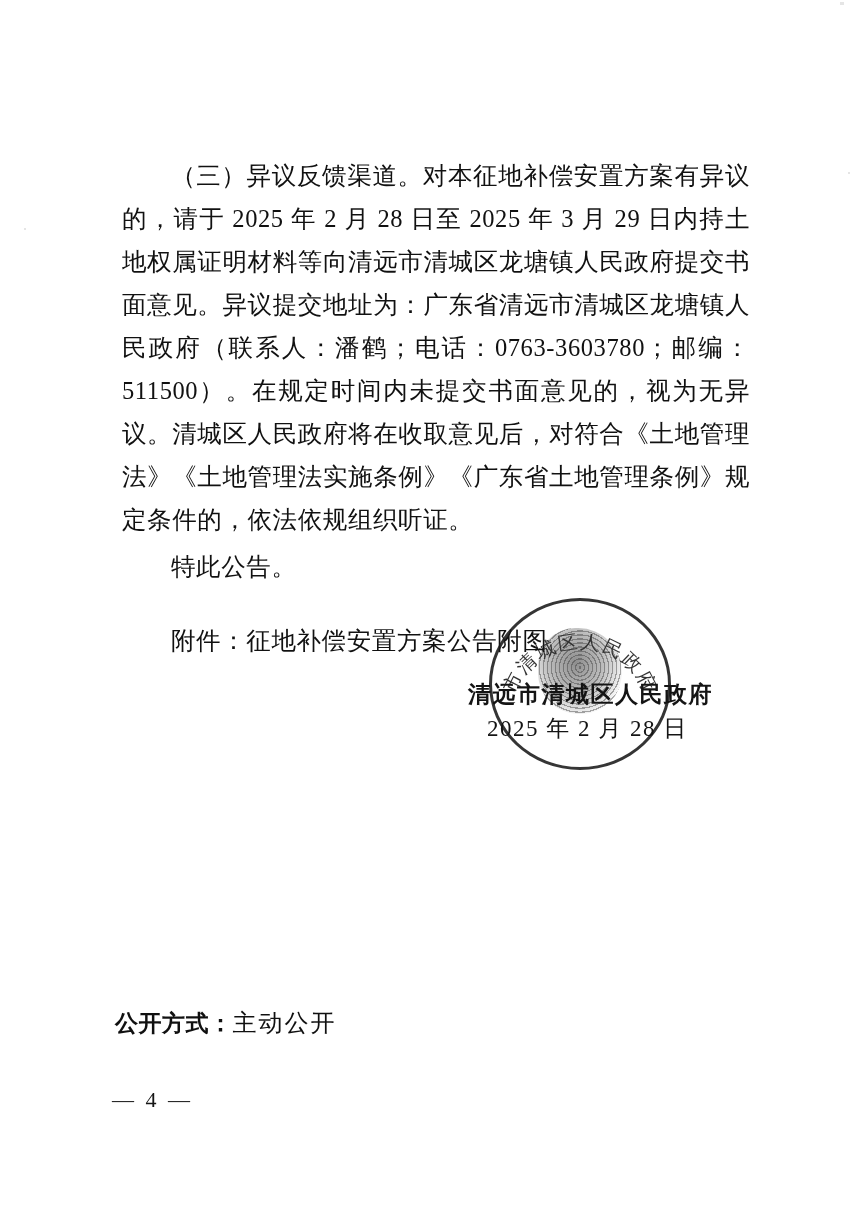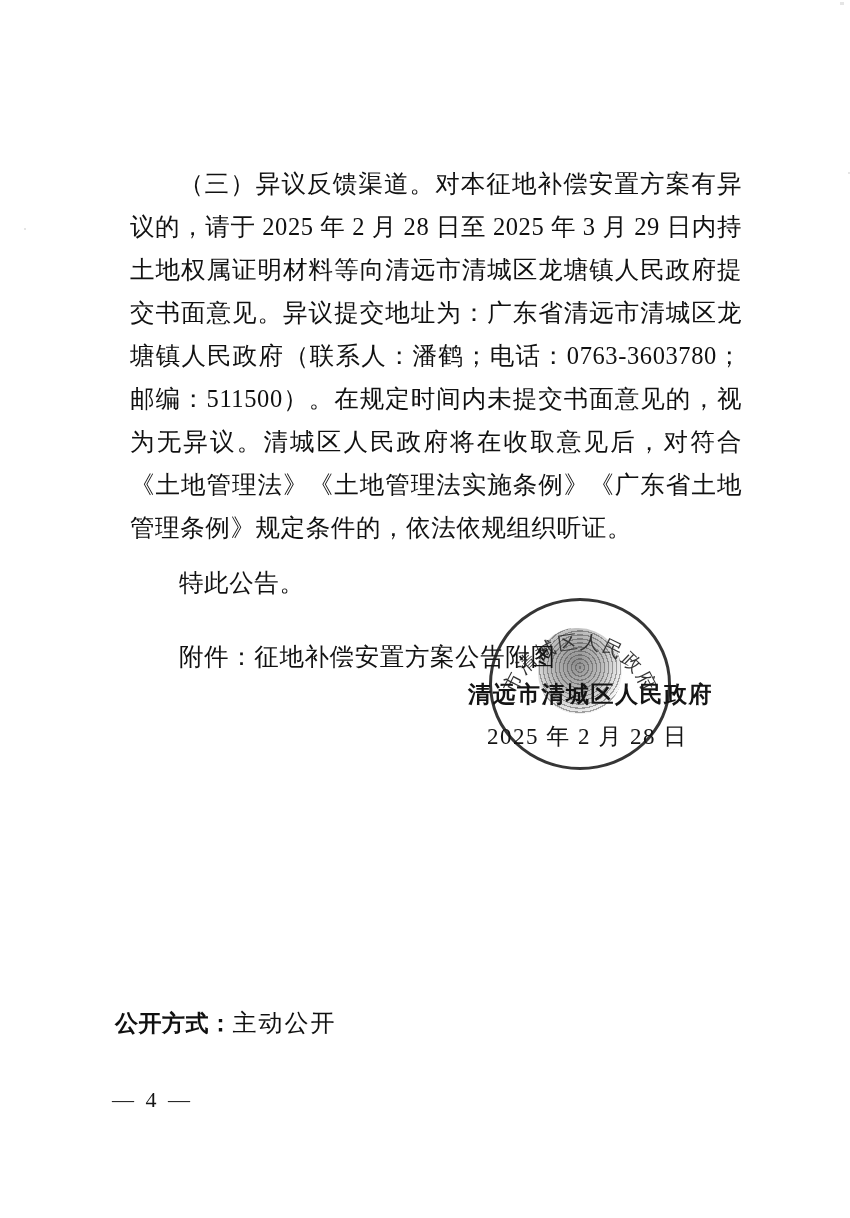--- a/index.html
+++ b/index.html
@@ -24,21 +24,21 @@
     top: 150px;
     width: 636px;
   }
   .para {
     font-size: 24.5px;
     line-height: 43px;
     letter-spacing: 0.6px;
     text-align: justify;
     text-justify: inter-ideograph;
     text-indent: 2em;
-    margin: 12px;
+    margin: 4px;
     color: #111111;
   }
   .para + .para {
     margin-top: 0;
   }
   .para.spaced-before {
     margin-top: 31px;
   }
 
   
@@ -94,21 +94,21 @@
     font-size: 23px;
     line-height: 26px;
     letter-spacing: 1.5px;
     white-space: nowrap;
     color: #141414;
     font-weight: bold;
   }
   .sign-date {
     position: absolute;
     left: 487px;
-    top: 132px;
+    top: 124px;
     font-size: 23px;
     line-height: 26px;
     letter-spacing: 1.5px;
     white-space: nowrap;
     color: #141414;
   }
 
   
   .footer-disclosure {
     position: absolute;

